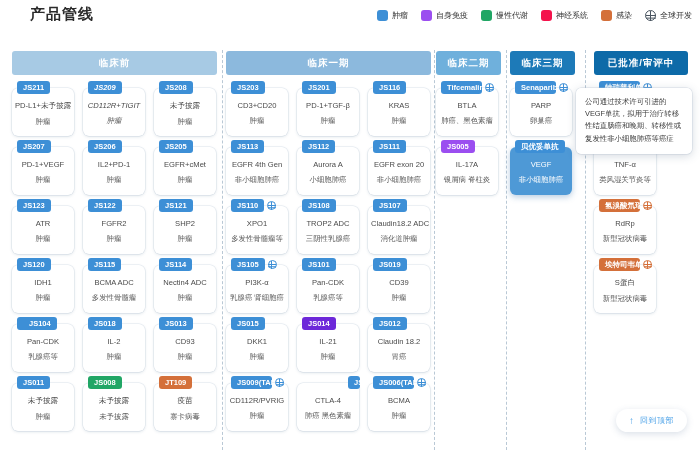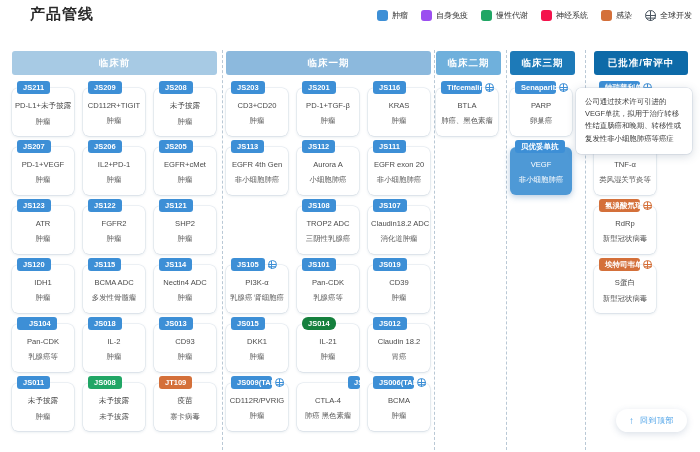--- a/index.html
+++ b/index.html
@@ -181,21 +181,21 @@
       <div class="col" style="left: 12px; width: 205px;">
         <div class="col-head" style="background: rgb(167, 202, 228);">临床前</div>
         <div class="cards">
           <div class="card" style="left: 0px; top: 4px; width: 62px; height: 48px;">
             <div class="tag-row">
               <span class="tag" style="background: rgb(61, 143, 214);">JS211</span>
             </div>
             <div class="card-target">PD-L1+未予披露</div>
             <div class="card-indication">肿瘤</div>
           </div>
-          <div class="card" style="left: 71px; top: 4px; width: 62px; height: 48px;">
+          <div class="card" style="left: 71px; top: 4px; width: 62px; height: 48px; font-style: italic;">
             <div class="tag-row">
               <span class="tag" style="background: rgb(61, 143, 214);">JS209</span>
             </div>
             <div class="card-target">CD112R+TIGIT</div>
             <div class="card-indication">肿瘤</div>
           </div>
           <div class="card" style="left: 142px; top: 4px; width: 62px; height: 48px;">
             <div class="tag-row">
               <span class="tag" style="background: rgb(61, 143, 214);">JS208</span>
             </div>
@@ -348,20 +348,28 @@
             <div class="card-target">Aurora A</div>
             <div class="card-indication">小细胞肺癌</div>
           </div>
           <div class="card" style="left: 142px; top: 63px; width: 62px; height: 48px;">
             <div class="tag-row">
               <span class="tag" style="background: rgb(61, 143, 214);">JS111</span>
             </div>
             <div class="card-target">EGFR exon 20</div>
             <div class="card-indication">非小细胞肺癌</div>
           </div>
+          <div class="card" style="left: 0px; top: 122px; width: 62px; height: 48px;">
+            <div class="tag-row">
+              <span class="tag" style="background: rgb(61, 143, 214); max-width: 42px;">JS110</span>
+              <span class="globe-sm"></span>
+            </div>
+            <div class="card-target">XPO1</div>
+            <div class="card-indication">多发性骨髓瘤等</div>
+          </div>
           <div class="card" style="left: 71px; top: 122px; width: 62px; height: 48px;">
             <div class="tag-row">
               <span class="tag" style="background: rgb(61, 143, 214);">JS108</span>
             </div>
             <div class="card-target">TROP2 ADC</div>
             <div class="card-indication">三阴性乳腺癌</div>
           </div>
           <div class="card" style="left: 142px; top: 122px; width: 62px; height: 48px;">
             <div class="tag-row">
               <span class="tag" style="background: rgb(61, 143, 214);">JS107</span>
@@ -393,21 +401,21 @@
           </div>
           <div class="card" style="left: 0px; top: 240px; width: 62px; height: 48px;">
             <div class="tag-row">
               <span class="tag" style="background: rgb(61, 143, 214);">JS015</span>
             </div>
             <div class="card-target">DKK1</div>
             <div class="card-indication">肿瘤</div>
           </div>
           <div class="card" style="left: 71px; top: 240px; width: 62px; height: 48px;">
             <div class="tag-row">
-              <span class="tag" style="background: #15803d; border-radius: 6px;">JS014</span>
+              <span class="tag" style="background: #6d28d9;">JS014</span>
             </div>
             <div class="card-target">IL-21</div>
             <div class="card-indication">肿瘤</div>
           </div>
           <div class="card" style="left: 142px; top: 240px; width: 62px; height: 48px;">
             <div class="tag-row">
               <span class="tag" style="background: rgb(61, 143, 214);">JS012</span>
             </div>
             <div class="card-target">Claudin 18.2</div>
             <div class="card-indication">胃癌</div>
@@ -442,20 +450,27 @@
         <div class="col-head" style="background: rgb(111, 176, 220);">临床二期</div>
         <div class="cards">
           <div class="card" style="left: 0px; top: 4px; width: 62px; height: 48px;">
             <div class="tag-row">
               <span class="tag" style="background: rgb(61, 143, 214); max-width: 42px;">Tifcemalimab</span>
               <span class="globe-sm"></span>
             </div>
             <div class="card-target">BTLA</div>
             <div class="card-indication">肺癌、黑色素瘤</div>
           </div>
+          <div class="card" style="left: 0px; top: 63px; width: 62px; height: 48px;">
+            <div class="tag-row">
+              <span class="tag" style="background: rgb(155, 78, 240);">JS005</span>
+            </div>
+            <div class="card-target">IL-17A</div>
+            <div class="card-indication">银屑病 脊柱炎</div>
+          </div>
         </div>
       </div>
       <div class="col-sep" style="left: 505.5px;"></div>
       <div class="col" style="left: 510px; width: 65px;">
         <div class="col-head" style="background: rgb(29, 122, 184);">临床三期</div>
         <div class="cards">
           <div class="card" style="left: 0px; top: 4px; width: 62px; height: 48px;">
             <div class="tag-row">
               <span class="tag" style="background: rgb(61, 143, 214); max-width: 42px;">Senaparib</span>
               <span class="globe-sm"></span>

